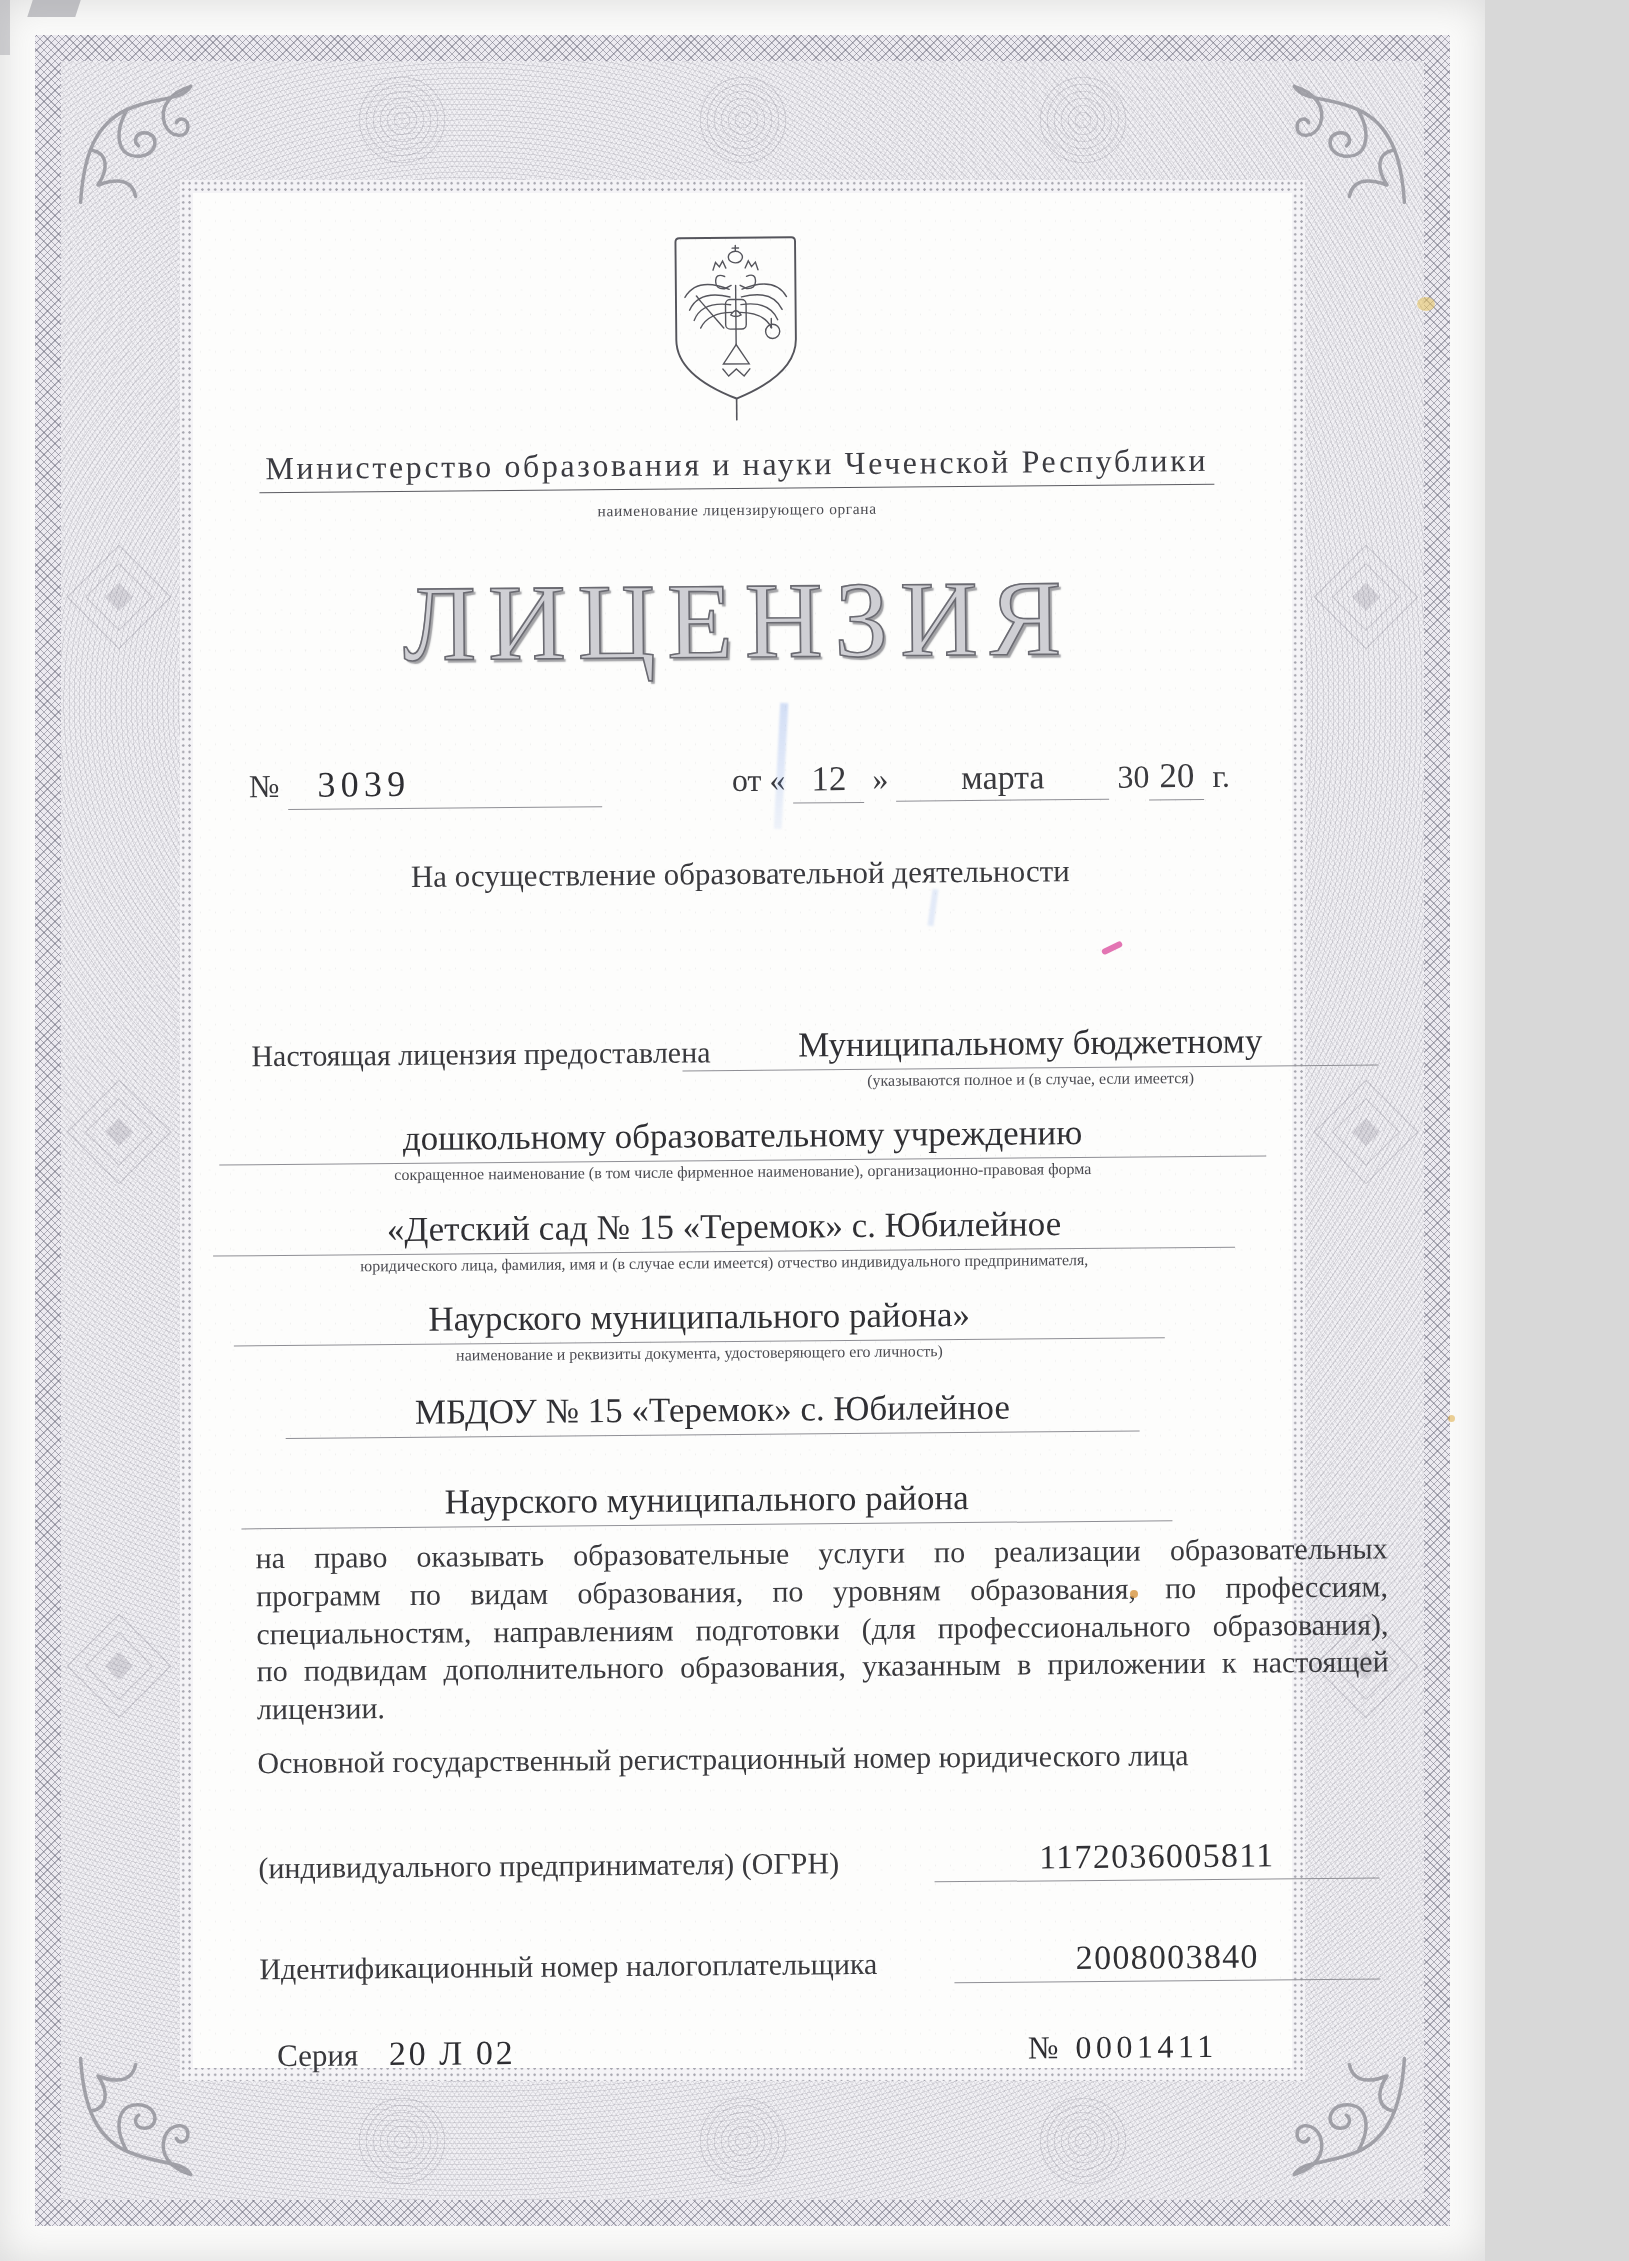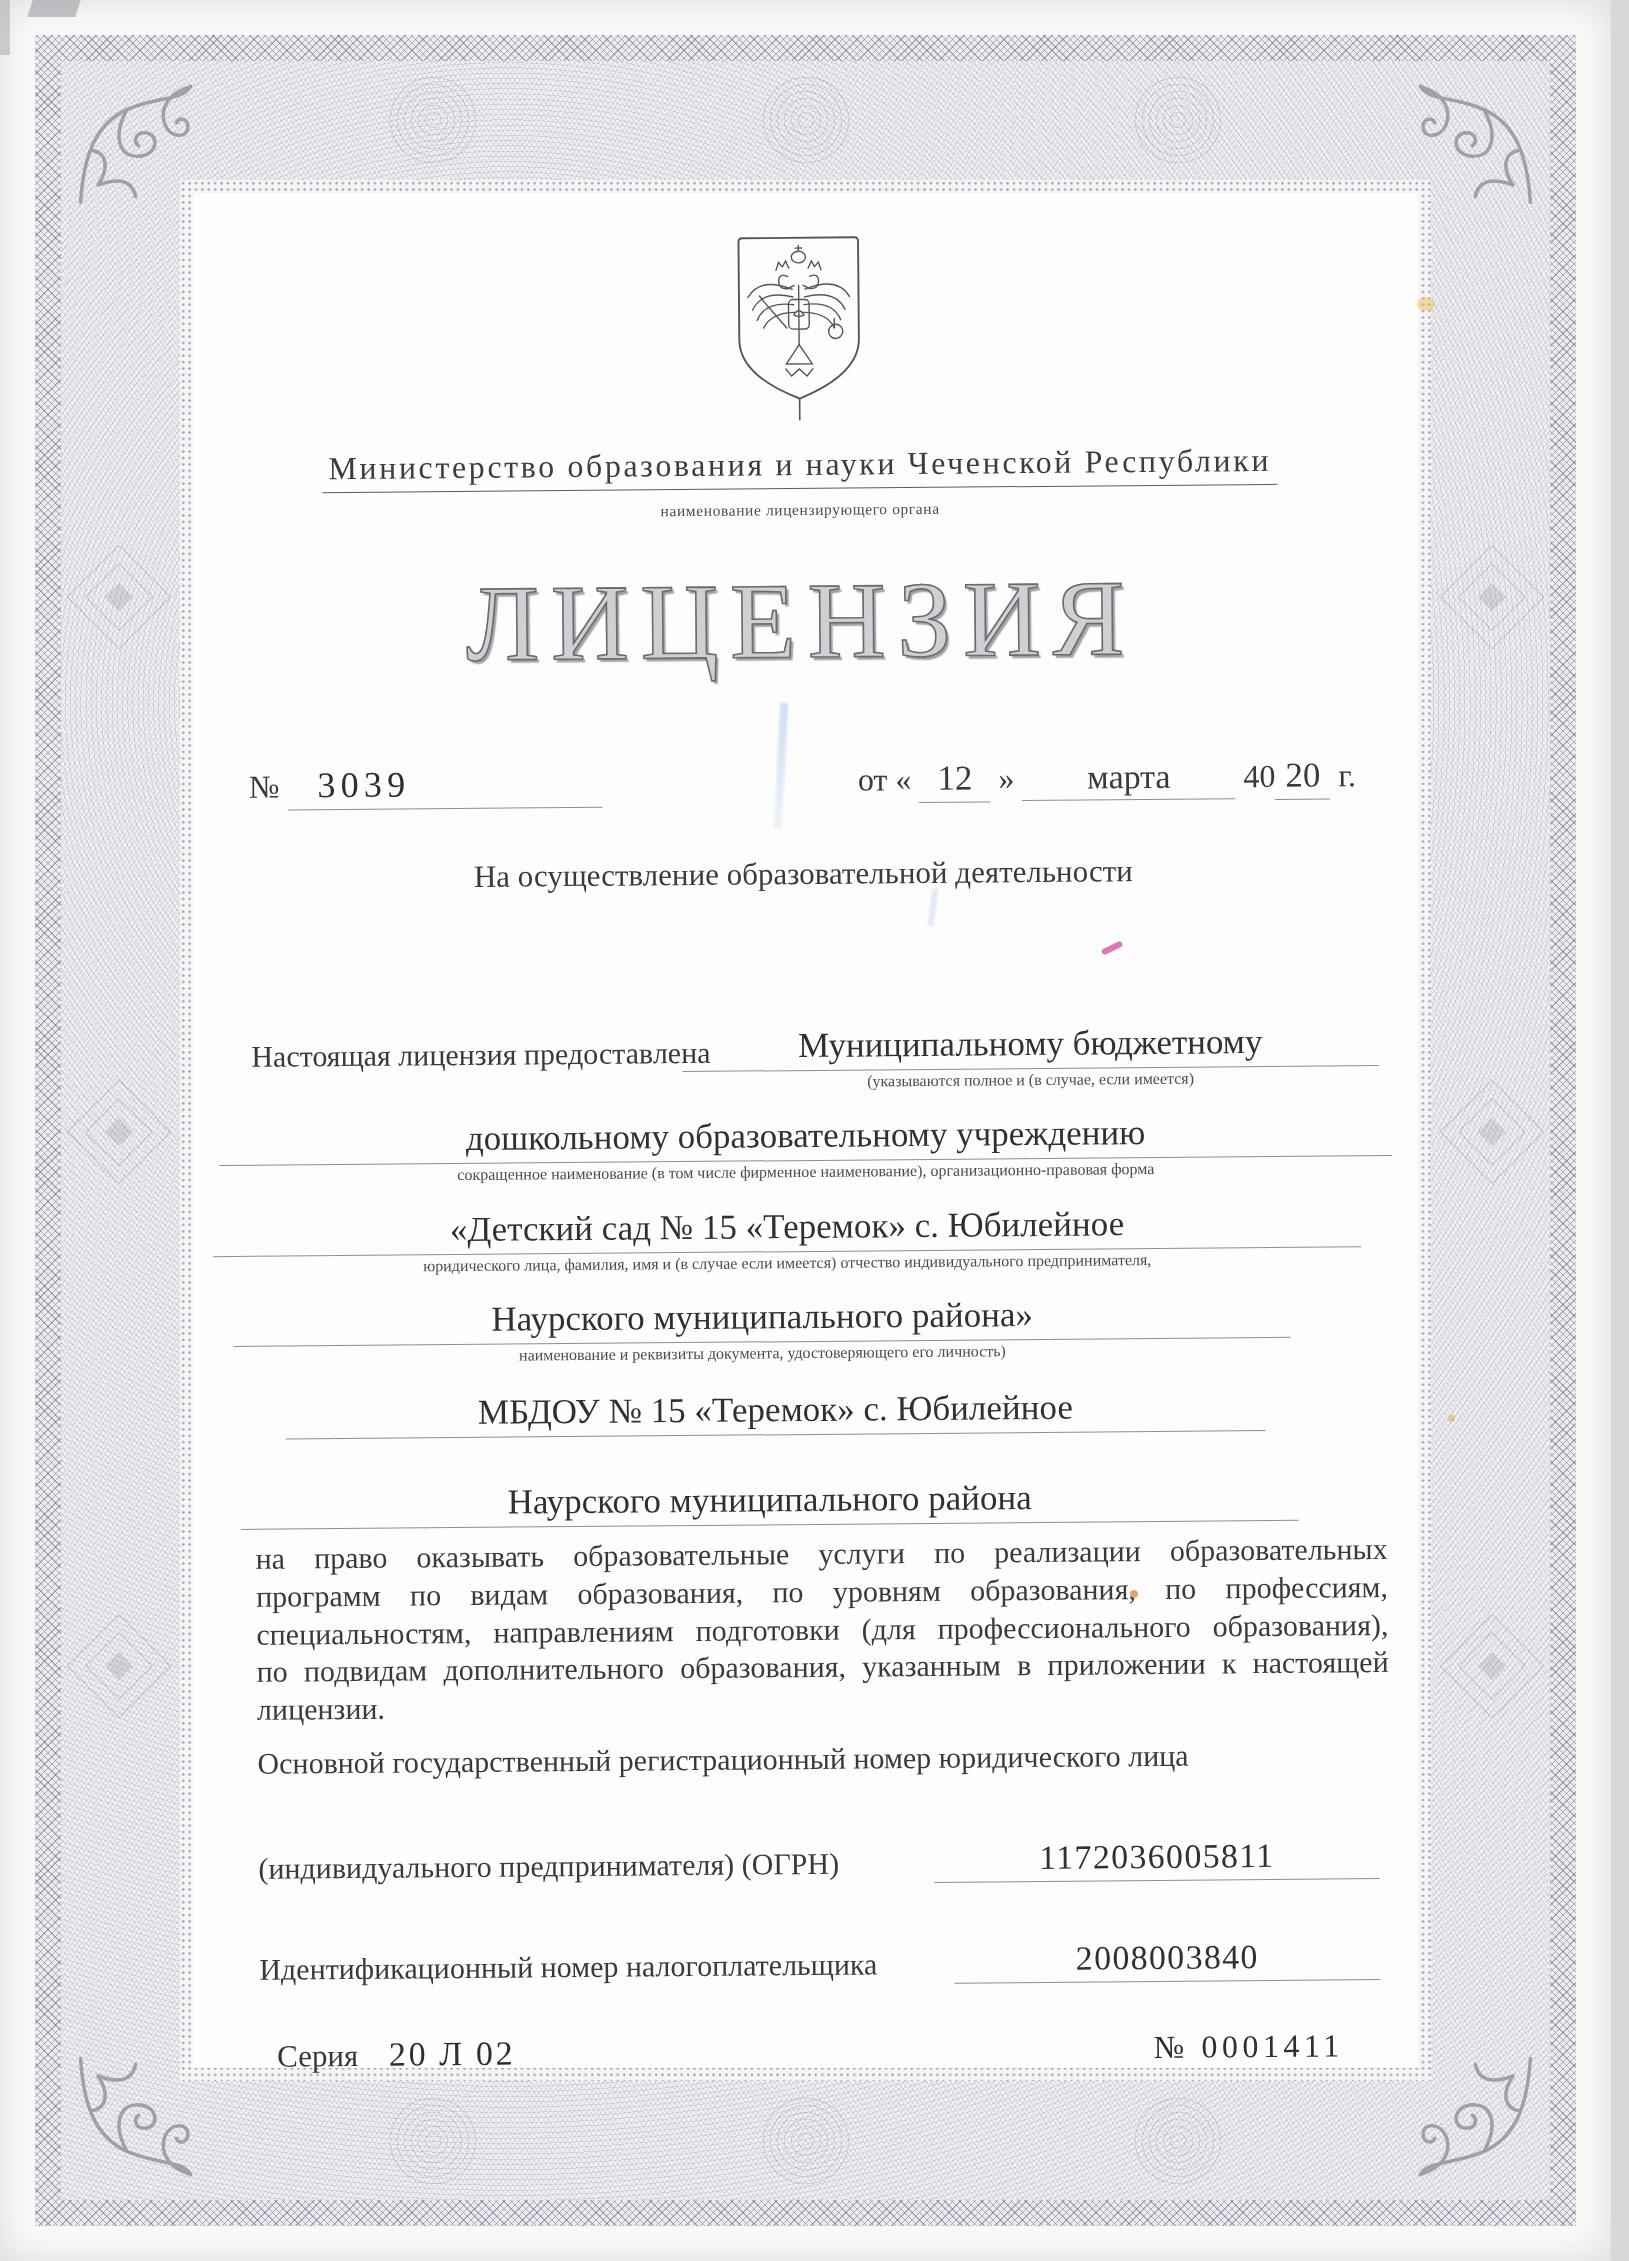--- a/index.html
+++ b/index.html
@@ -1,17 +1,17 @@
 <!DOCTYPE html>
 <html style="font-size:10.3px"><head>
 <meta charset="utf-8">
 <style>
   html,body{margin:0;padding:0;background:#d8d8d8;}
   .page{
-    position:relative; width:1611px; height:2261px; overflow:hidden;
+    position:relative; width:1485px; height:2261px; overflow:hidden;
     background:#fbfbfa;
     font-family:"Liberation Serif","DejaVu Serif",serif;
     color:#38383c;
     box-shadow:inset 0 0 39px rgba(120,120,125,.25);
   }
   
   .band{box-sizing:border-box;}
   .b-lattice{
     position:absolute; inset:35px; padding:26px;
     background:
@@ -182,21 +182,21 @@
             <div class="row center big-title" style="top:366px;">ЛИЦЕНЗИЯ</div>
 
             <div class="row" style="top:567px; left:59px; right:59px; font-size:32px;">
               <span>№</span>
               <span class="u num-val">3039</span>
               <span class="date-grp">
                 <span>от «</span>
                 <span class="u d-day">12</span>
                 <span>»</span>
                 <span class="u d-month">марта</span>
-                <span>40</span><span class="u d-year">20</span>
+                <span>30</span><span class="u d-year">20</span>
                 <span>г.</span>
               </span>
             </div>
 
             <div class="row center body-txt" style="top:663px; font-size:31px;">На осуществление образовательной деятельности</div>
 
             <div class="row" style="top:833px; left:59px; right:59px;">
               <span class="body-txt" style="position:absolute; left:0; top:9px;">Настоящая лицензия предоставлена</span>
               <span style="position:absolute; left:431px; width:696px; display:block;">
                 <span class="fill-txt">Муниципальному бюджетному</span>

